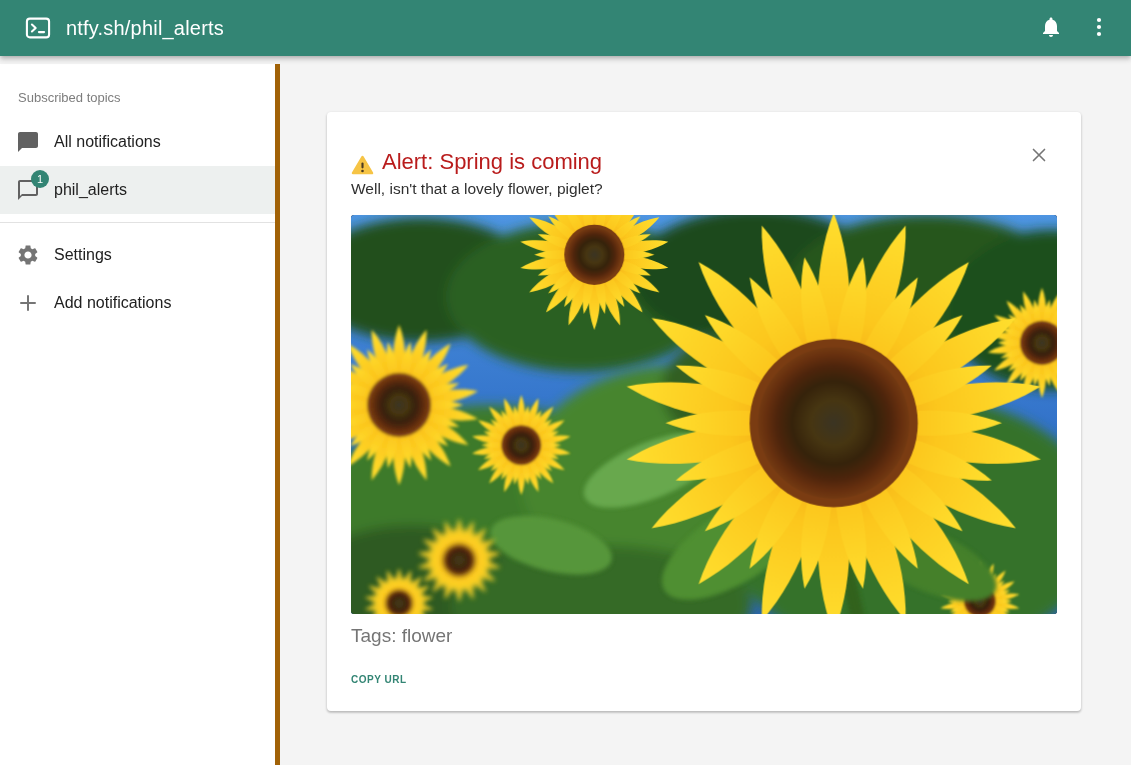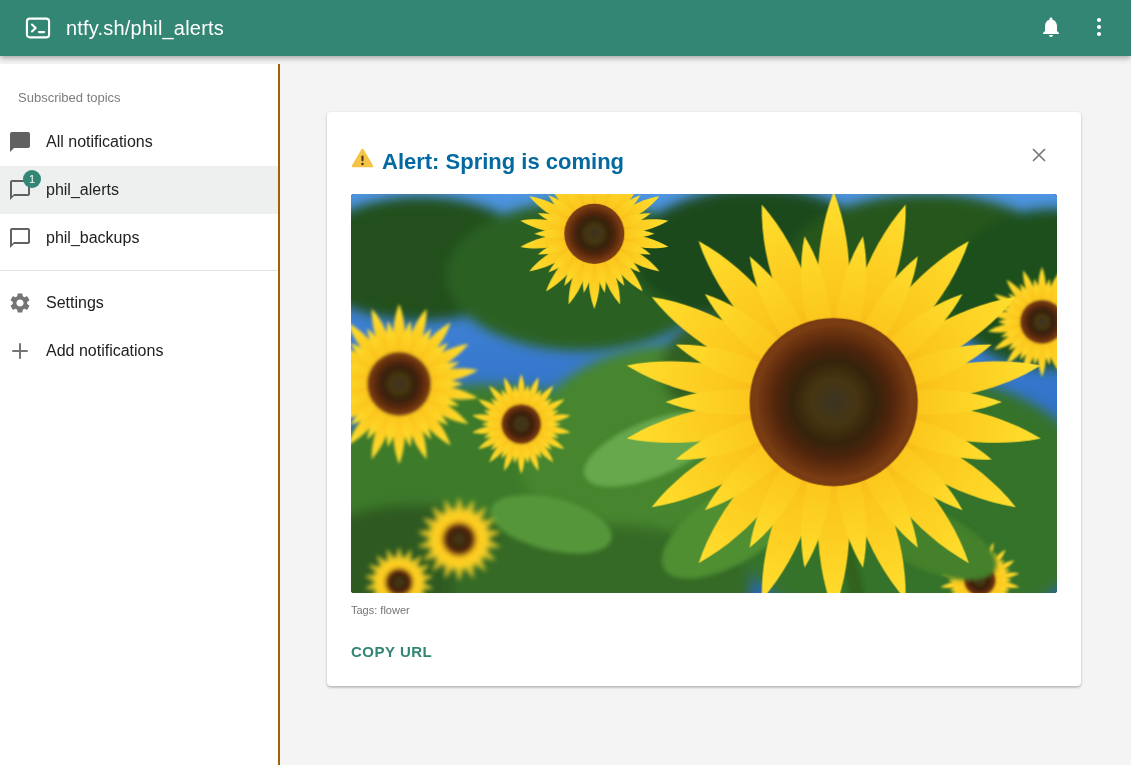--- a/index.html
+++ b/index.html
@@ -19,26 +19,26 @@
   .appbar .logo { width:28px; height:28px; margin-right:14px; flex:0 0 auto; }
   .appbar h1 { font-size:20px; font-weight:500; color:#fff; letter-spacing:.2px; }
   .appbar .spacer { flex:1; }
   .iconbtn {
     width:48px; height:48px; border:none; background:transparent; cursor:pointer;
     display:flex; align-items:center; justify-content:center; border-radius:50%;
   }
   
   .sidebar {
     position:absolute; top:64px; left:0; width:280px; bottom:0;
-    background:#fff; border-right:2px solid #a16207; z-index:10;
+    background:#fff; border-right:5px solid #a16207; z-index:10;
   }
   .section-label { margin:26px 0 13px 18px; font-size:13px; color:#7d7d7d; }
   .srow {
     height:48px; display:flex; align-items:center;
-    padding:0 8px; cursor:pointer; position:relative;
+    padding:0 16px; cursor:pointer; position:relative;
   }
   .srow.selected { background:#edf0ef; }
   .srow .ic { width:24px; height:24px; flex:0 0 auto; position:relative; }
   .srow .lbl { margin-left:14px; font-size:16px; color:#212121; }
   .srow .trail { margin-left:auto; margin-right:14px; width:24px; height:24px; }
   .badge {
     position:absolute; top:-8px; right:-9px; min-width:18px; height:18px;
     background:#338574; color:#fff; border-radius:50%;
     font-size:11px; font-weight:500; display:flex; align-items:center; justify-content:center;
   }
@@ -51,31 +51,31 @@
     box-shadow:0 1px 3px rgba(0,0,0,.2), 0 2px 2px rgba(0,0,0,.1);
     padding:28px 24px 20px 24px;
   }
   .card .closebtn {
     position:absolute; top:24px; right:22px; width:40px; height:40px;
     border:none; background:transparent; cursor:pointer; border-radius:50%;
     display:flex; align-items:center; justify-content:center;
   }
   .meta { display:flex; align-items:center; gap:5px; font-size:13px; color:#757575; height:18px; }
   .meta .dot { width:9px; height:9px; border-radius:50%; background:#338574; margin-left:3px; }
-  .ntitle { display:flex; align-items:flex-start; gap:8px; margin-top:7px;
-            font-size:22px; font-weight:700; color:#0369a1; line-height:30px; }
+  .ntitle { display:flex; align-items:flex-end; gap:8px; margin-top:7px;
+            font-size:22px; font-weight:400; color:#b91c1c; line-height:30px; }
   .nbody { margin-top:3px; font-size:15.5px; color:#303030; }
   .attachment { margin-top:17px; width:706px; height:399px; border-radius:3px;
                 overflow:hidden; display:block; cursor:pointer; line-height:0;
                 border:none; padding:0; background:#000; }
-  .tags { margin-top:11px; font-size:11px; color:#757575; }
+  .tags { margin-top:11px; font-size:19px; color:#757575; }
   .actions { margin-top:21px; display:flex; gap:14px; }
   .textbtn {
     border:none; background:transparent; color:#338574; cursor:pointer;
-    font-family:inherit; font-size:15px; font-weight:700; letter-spacing:.5px;
+    font-family:inherit; font-size:10px; font-weight:700; letter-spacing:.5px;
     text-transform:uppercase; padding:6px 10px 6px 0; border-radius:4px;
   }
 </style>
 </head>
 <body>
 
 <header class="appbar">
   <span class="logo">
     <svg viewBox="0 0 24 24" width="28" height="28" fill="none" stroke="#fff" stroke-width="1.8" stroke-linecap="round" stroke-linejoin="round">
       <rect x="2.5" y="4" width="19" height="16" rx="2.5"></rect>
@@ -119,28 +119,20 @@
     <div class="srow selected">
       <span class="ic">
         <svg viewBox="0 0 24 24" width="24" height="24" fill="#616161">
           <path d="M20 2H4c-1.1 0-2 .9-2 2v18l4-4h14c1.1 0 2-.9 2-2V4c0-1.1-.9-2-2-2zm0 14H6l-2 2V4h16v12z"></path>
         </svg>
         <span class="badge">1</span>
       </span>
       <span class="lbl">phil_alerts</span>
     </div>
 
-    <div class="srow">
-      <span class="ic">
-        <svg viewBox="0 0 24 24" width="24" height="24" fill="#616161">
-          <path d="M20 2H4c-1.1 0-2 .9-2 2v18l4-4h14c1.1 0 2-.9 2-2V4c0-1.1-.9-2-2-2zm0 14H6l-2 2V4h16v12z"></path>
-        </svg>
-      </span>
-      <span class="lbl">phil_backups</span>
-    </div>
 
   </nav>
 
   <hr class="divider">
 
   <nav>
     <div class="srow">
       <span class="ic">
         <svg viewBox="0 0 24 24" width="24" height="24" fill="#757575">
           <path d="M19.14 12.94c.04-.3.06-.61.06-.94 0-.32-.02-.64-.07-.94l2.03-1.58c.18-.14.23-.41.12-.61l-1.92-3.32c-.12-.22-.37-.29-.59-.22l-2.39.96c-.5-.38-1.03-.7-1.62-.94l-.36-2.54c-.04-.24-.24-.41-.48-.41h-3.84c-.24 0-.43.17-.47.41l-.36 2.54c-.59.24-1.13.57-1.62.94l-2.39-.96c-.22-.08-.47 0-.59.22L2.74 8.87c-.12.21-.08.47.12.61l2.03 1.58c-.05.3-.09.63-.09.94s.02.64.07.94l-2.03 1.58c-.18.14-.23.41-.12.61l1.92 3.32c.12.22.37.29.59.22l2.39-.96c.5.38 1.03.7 1.62.94l.36 2.54c.05.24.24.41.48.41h3.84c.24 0 .44-.17.47-.41l.36-2.54c.59-.24 1.13-.56 1.62-.94l2.39.96c.22.08.47 0 .59-.22l1.92-3.32c.12-.22.07-.47-.12-.61l-2.01-1.58zM12 15.6c-1.98 0-3.6-1.62-3.6-3.6s1.62-3.6 3.6-3.6 3.6 1.62 3.6 3.6-1.62 3.6-3.6 3.6z"></path>
@@ -177,20 +169,21 @@
       <span style="line-height:0;">
         <svg viewBox="0 0 24 24" width="23" height="23">
           <path d="M12 3L22 20H2Z" fill="#f6c445" stroke="#f6c445" stroke-width="2.4" stroke-linejoin="round"></path>
           <rect x="10.9" y="8.8" width="2.2" height="6.2" rx="1.1" fill="#4a3a22"></rect>
           <circle cx="12" cy="17.7" r="1.35" fill="#4a3a22"></circle>
         </svg>
       </span>
       <span>Alert: Spring is coming</span>
     </h2>
 
+    <p class="nbody">Well, isn't that a lovely flower, piglet?</p>
 
     <button class="attachment">
       <svg viewBox="0 0 705 399" width="706" height="399" preserveAspectRatio="xMidYMid slice">
         <defs>
           <linearGradient id="sky" x1="0" y1="0" x2="0" y2="1">
             <stop offset="0" stop-color="#4e95e2"></stop>
               <stop offset=".6" stop-color="#2f6ec6"></stop>
               <stop offset="1" stop-color="#2a64b4"></stop>
           </linearGradient>
           <linearGradient id="pg" gradientUnits="userSpaceOnUse" x1="0" y1="-100" x2="0" y2="-8">

